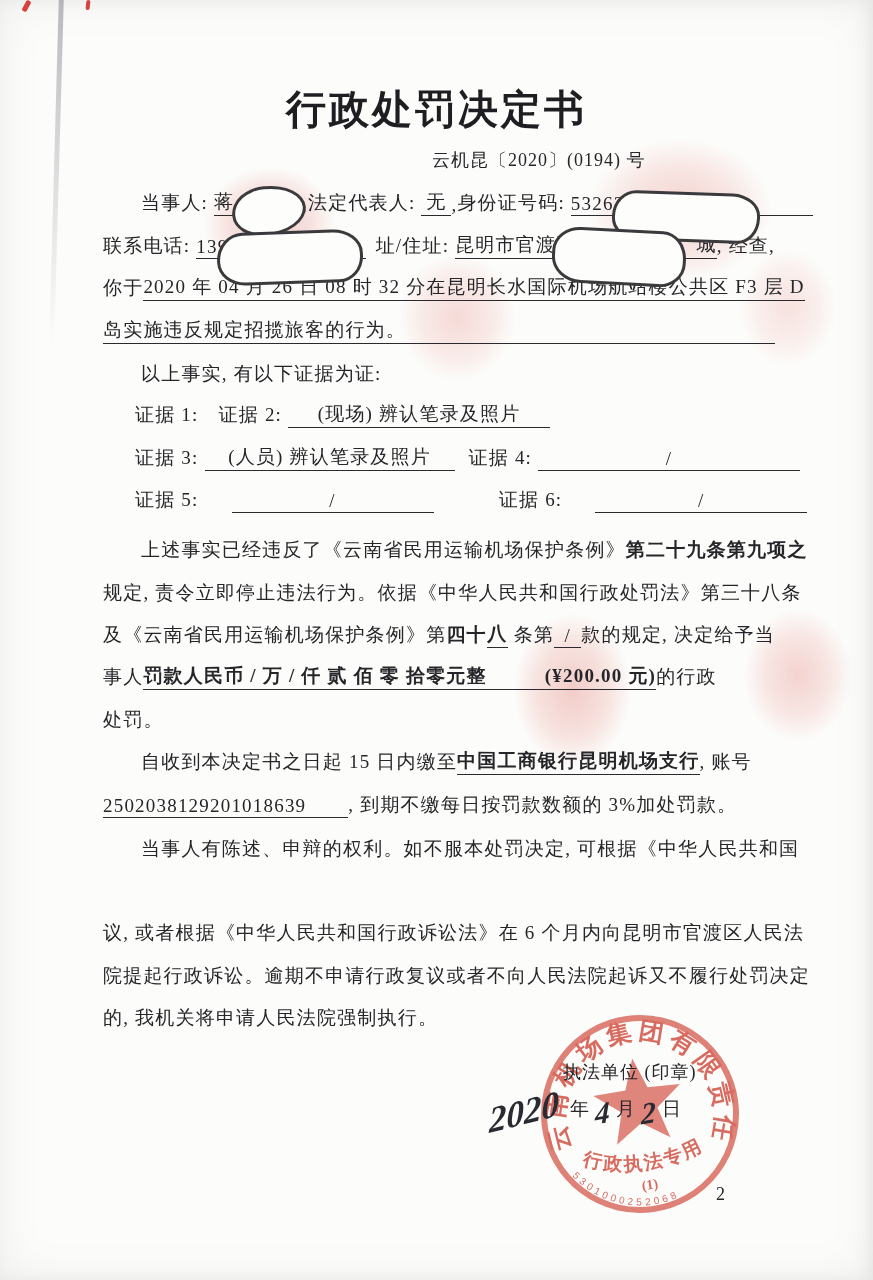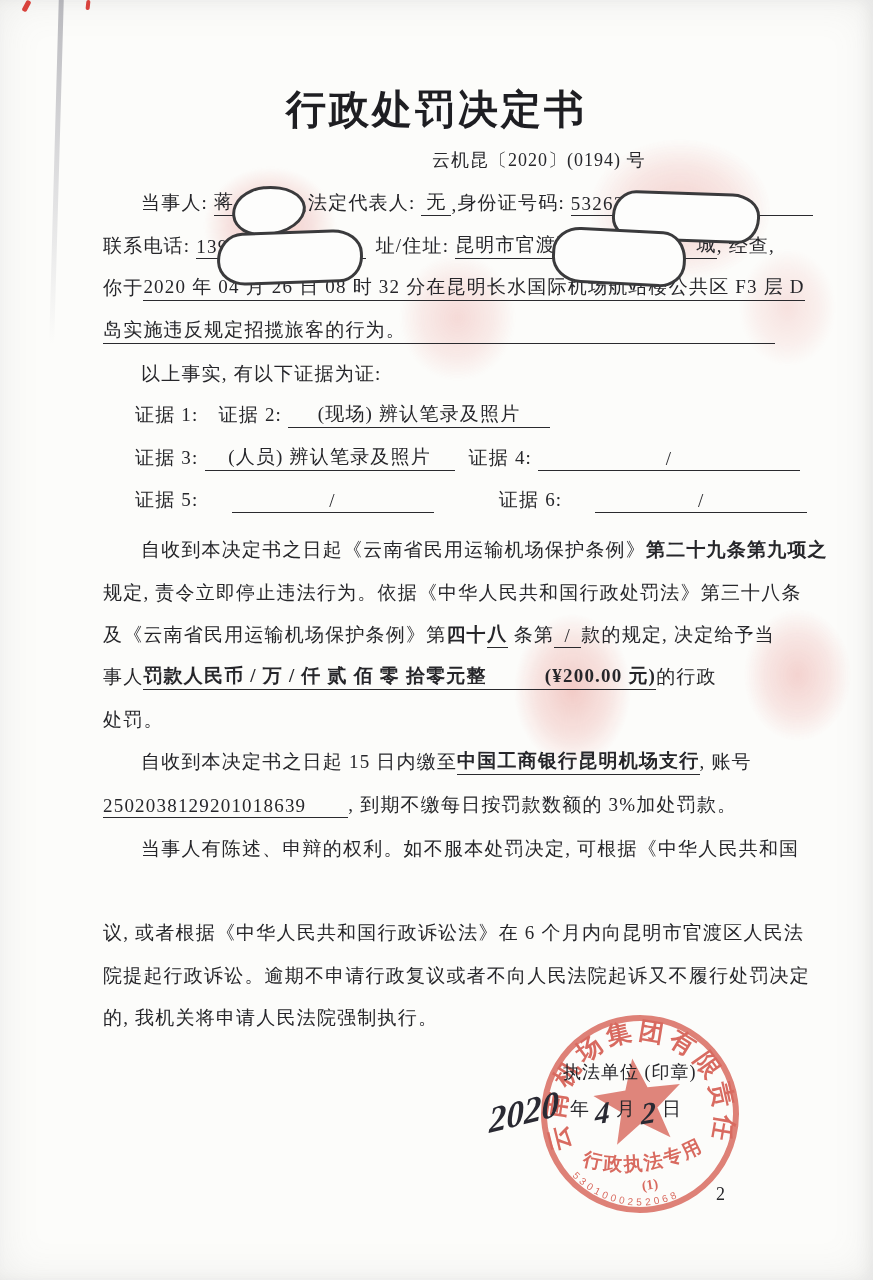--- a/index.html
+++ b/index.html
@@ -126,21 +126,21 @@
   </div>
   <div class="line" style="top:483px; padding-left:32px;gap:27px;">
     <span class="evlabel">证据 5:</span>
     <span class="u evval1">/</span>
     <span class="evgap"></span>
     <span class="evlabel">证据 6:</span>
     <span class="u evval2">/</span>
   </div>
 
   <div class="line ind" style="top:533px;">
-    <span>自收到本决定书之日起《云南省民用运输机场保护条例》</span>
+    <span>上述事实已经违反了《云南省民用运输机场保护条例》</span>
       <span class="b">第二十九条第九项之</span>
   </div>
   <div class="line" style="top:576px;">规定, 责令立即停止违法行为。依据《中华人民共和国行政处罚法》第三十八条</div>
   <div class="line" style="top:618px;">
     <span>及《云南省民用运输机场保护条例》第</span><span class="b">四十</span><span class="u b" style="width:34px;">八</span>&nbsp;<span>条第</span><span class="u" style="width:44px;">/</span><span>款的规定, 决定给予当</span>
   </div>
   <div class="line" style="top:660px;">
     <span>事人</span>
       <span class="u left">
         <span class="b">罚款人民币 / 万 / 仟 贰 佰 零 拾零元整</span>

